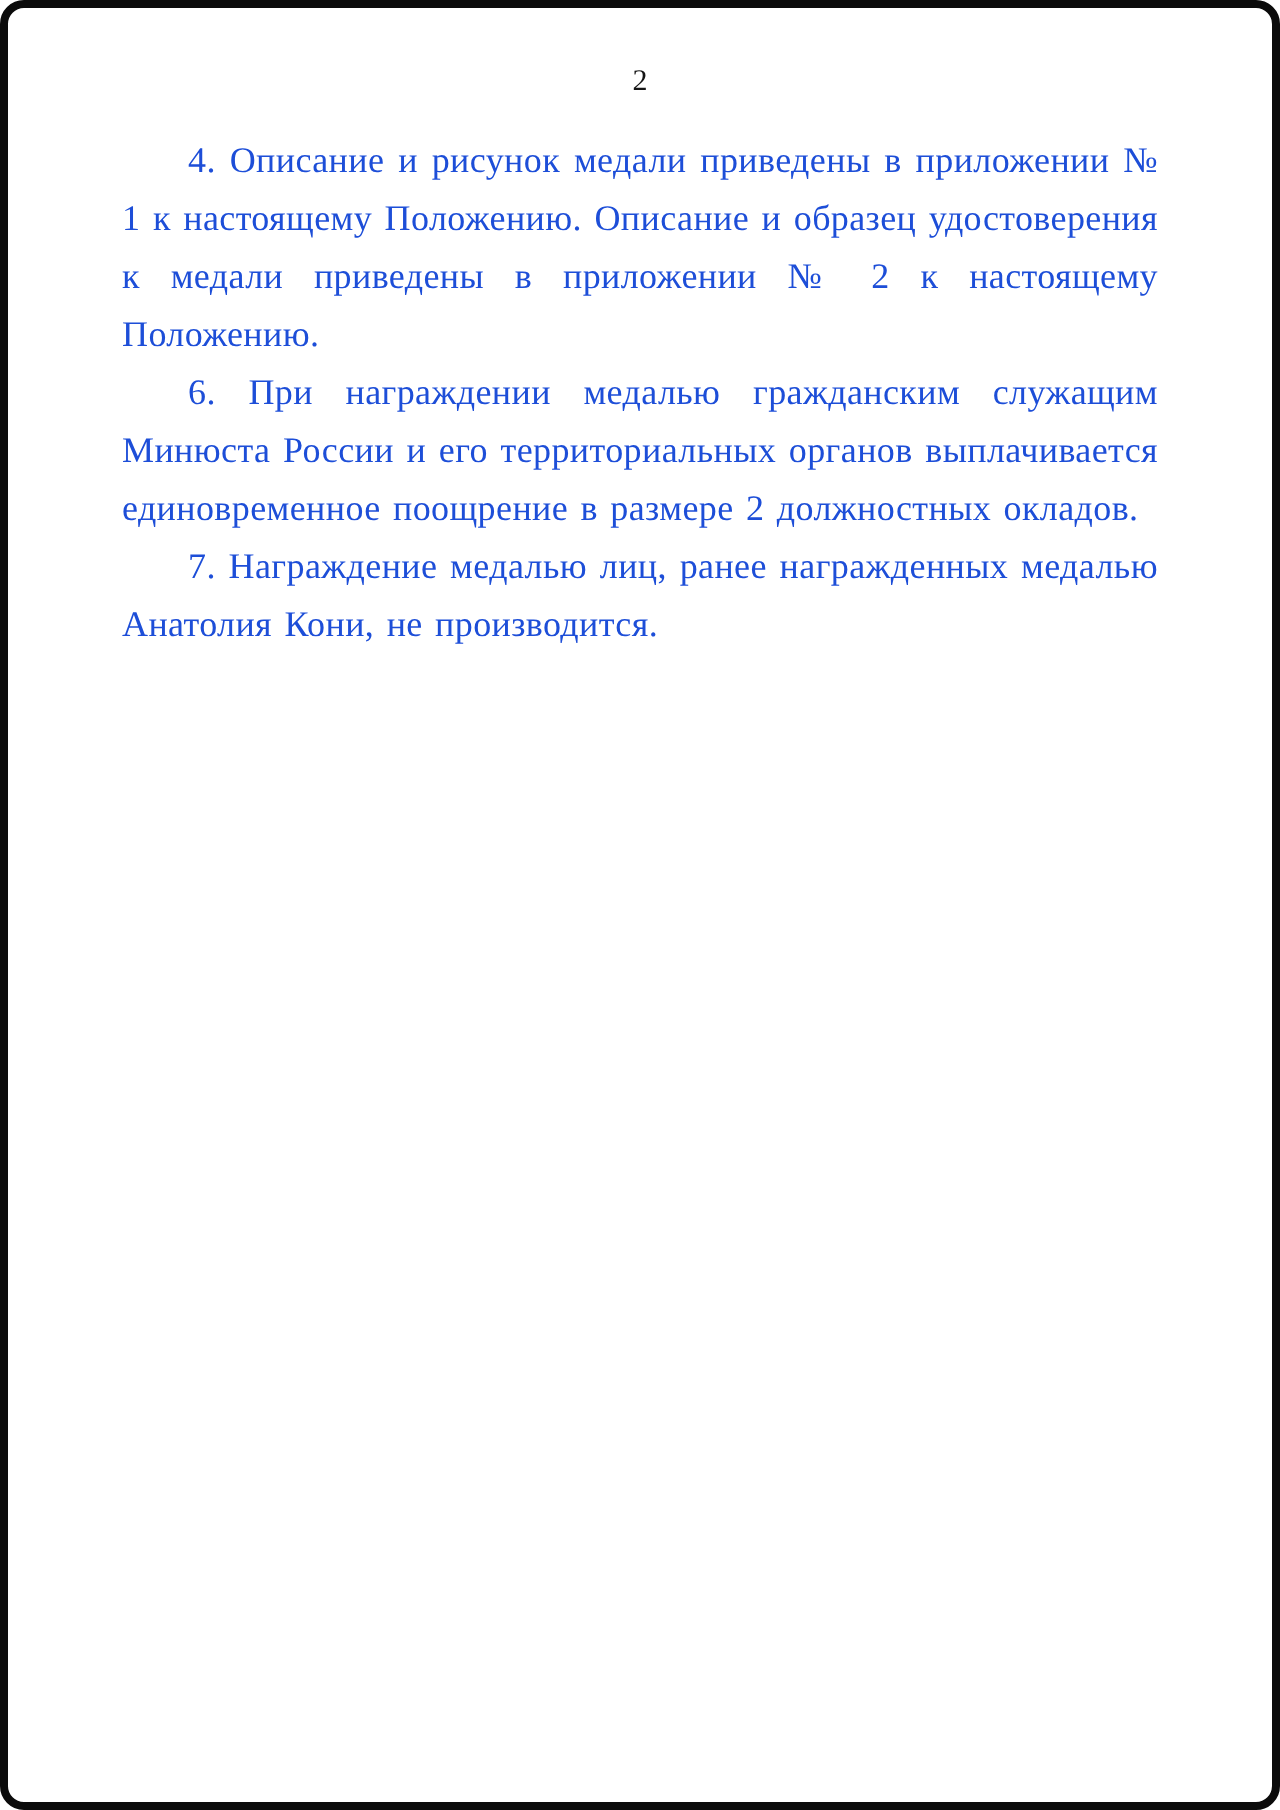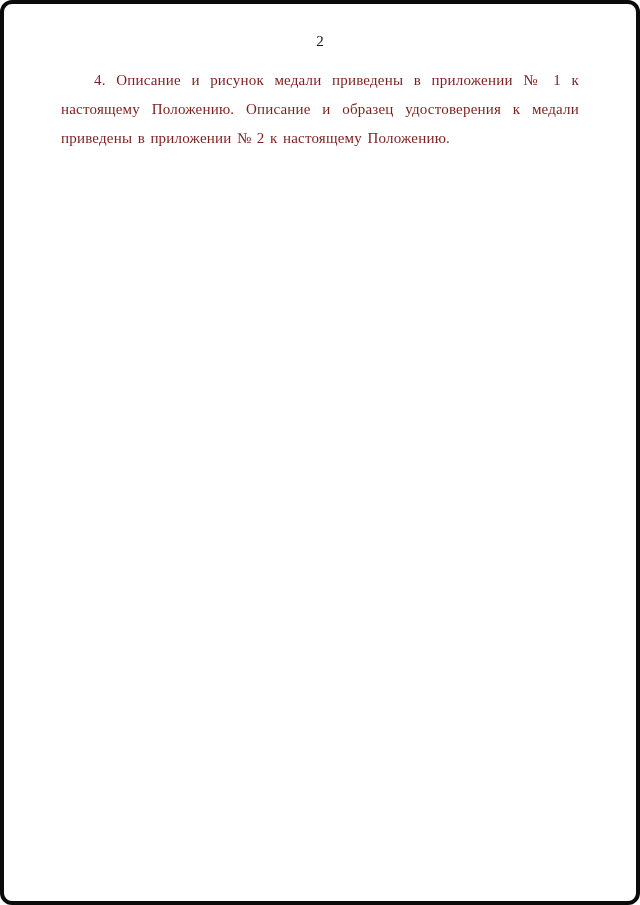--- a/index.html
+++ b/index.html
@@ -25,34 +25,36 @@
   }
   .page-number {
     text-align: center;
     font-size: 15px;
     line-height: 18px;
     margin: 0 0 16px 0;
     color: #151515;
   }
   p.para {
     margin: 0;
-    font-size: 15px;
+    font-size: 18px;
     line-height: 29px;
     text-align: justify;
     text-indent: 33px;
     letter-spacing: 0.2px;
     word-spacing: 1.5px;
-    color: #7f1d1d;
+    color: #1d4ed8;
   }
 </style>
 </head>
 <body>
 
 <div class="page">
   <div class="content">
     <div class="page-number">2</div>
 
     <p class="para">4. Описание и рисунок медали приведены в приложении № 1 к настоящему Положению. Описание и образец удостоверения к медали приведены в приложении № 2 к настоящему Положению.</p>
 
 
+    <p class="para">6. При награждении медалью гражданским служащим Минюста России и его территориальных органов выплачивается единовременное поощрение в размере 2 должностных окладов.</p>
 
+    <p class="para">7. Награждение медалью лиц, ранее награжденных медалью Анатолия Кони, не производится.</p>
   </div>
 </div>
 
 </body></html>

